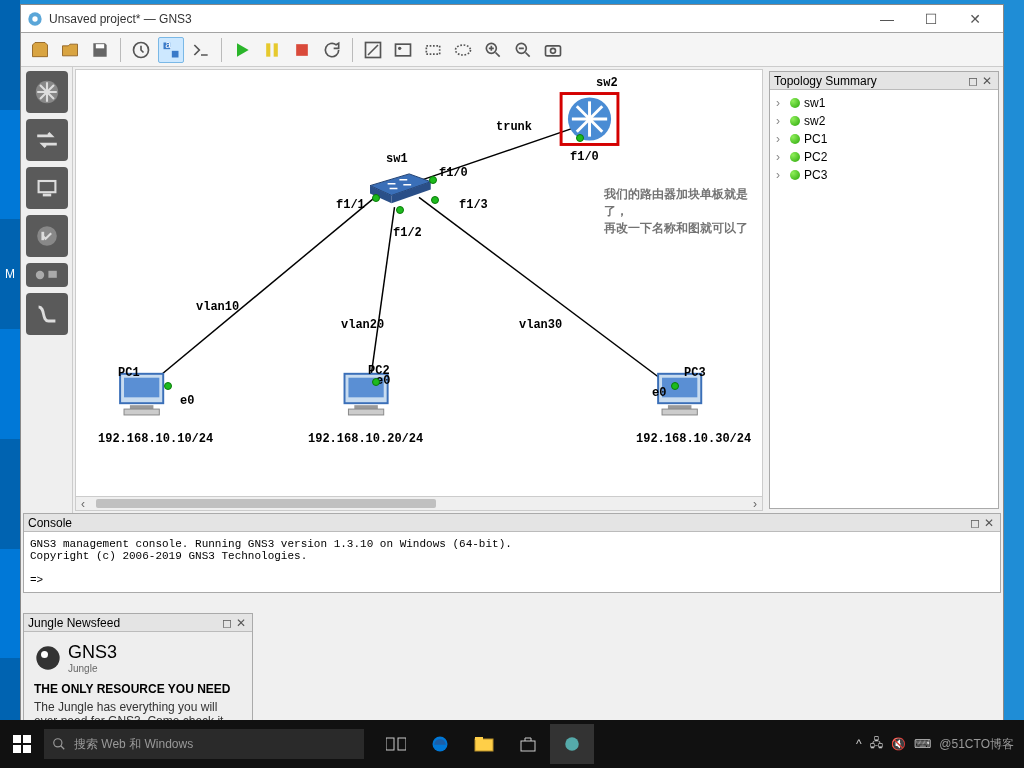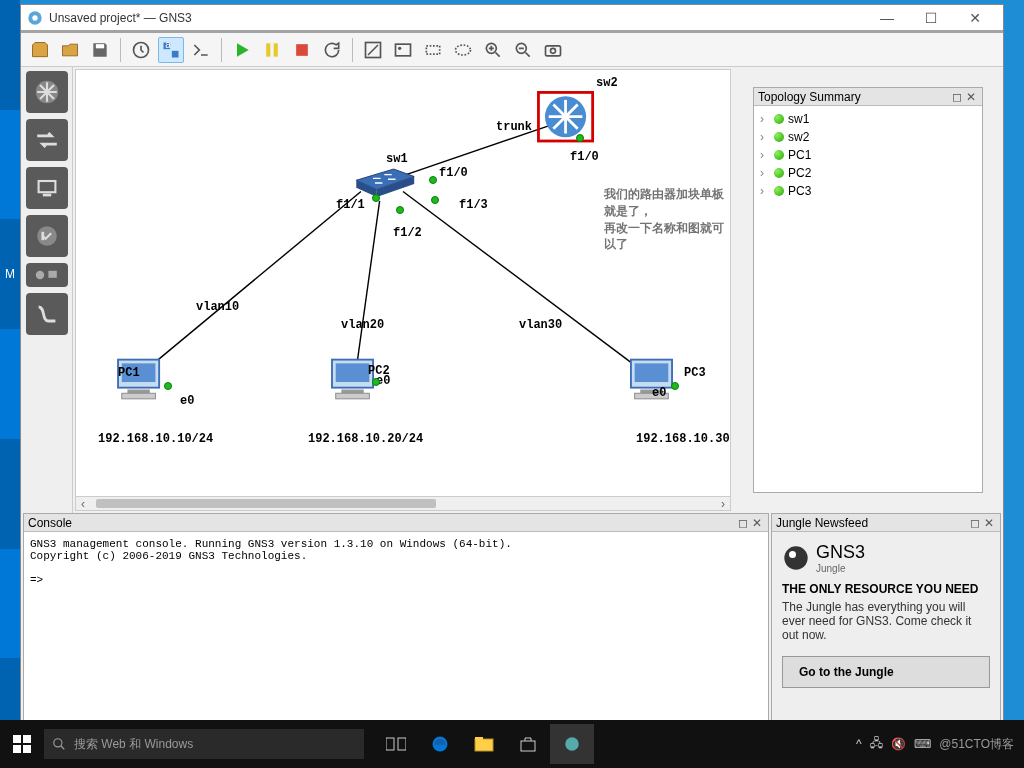--- a/index.html
+++ b/index.html
@@ -1,20 +1,20 @@
 <!DOCTYPE html>
 <html><head>
 <meta charset="utf-8">
 <style>
 * { box-sizing: border-box; margin: 0; padding: 0; font-family: "Segoe UI", Tahoma, sans-serif; font-size: 12px; }
 body { width: 1024px; height: 768px; background: #1f8dd6; overflow: hidden; position: relative; }
 
 .window { position: absolute; left: 20px; top: 4px; width: 984px; height: 720px; background: #f0f0f0; border: 1px solid #888; display: flex; flex-direction: column; }
 
-.titlebar { height: 28px; display: flex; align-items: center; padding: 0 6px; background: #fff; border-bottom: 3px solid #a3a3a3; }
+.titlebar { height: 28px; display: flex; align-items: center; padding: 0 6px; background: #fff; border-bottom: 1px solid #a3a3a3; }
 .titlebar .logo { width: 16px; height: 16px; margin-right: 6px; }
 .titlebar .title { flex: 1; color: #333; }
 .titlebar .winctl { display: flex; gap: 0; }
 .titlebar .winctl div { width: 44px; height: 22px; display: flex; align-items: center; justify-content: center; color: #555; font-size: 14px; }
 
 .menubar { height: 24px; display: flex; align-items: center; padding: 0 8px; gap: 18px; background: #fff; border-bottom: 1px solid #ddd; }
 .menubar span { color: #333; }
 
 .toolbar { height: 34px; display: flex; align-items: center; padding: 2px 6px; gap: 4px; background: #f5f5f5; border-bottom: 1px solid #ccc; }
 .toolbar .sep { width: 1px; height: 24px; background: #bbb; margin: 0 3px; }
@@ -30,33 +30,33 @@
 .devicebar .dbtn svg { width: 28px; height: 28px; }
 
 .center { flex: 1; display: flex; flex-direction: column; }
 .canvas-wrap { flex: 1; background: #fff; border: 1px solid #ccc; margin: 2px; position: relative; overflow: hidden; }
 .canvas { position: absolute; inset: 0; }
 .scroll-h { height: 14px; background: #efefef; border-top: 1px solid #ccc; position: relative; }
 .scroll-h .thumb { position: absolute; left: 20px; width: 340px; top: 2px; bottom: 2px; background: #c0c0c0; border-radius: 2px; }
 .scroll-h .arr { position: absolute; top: 0; width: 14px; height: 14px; display: flex; align-items: center; justify-content: center; color: #666; }
 .scroll-h .arr.l { left: 0; } .scroll-h .arr.r { right: 0; }
 
-.rightcol { width: 230px; display: flex; flex-direction: column; margin: 20px; gap: 2px; }
+.rightcol { width: 230px; display: flex; flex-direction: column; margin: 4px; gap: 2px; }
 .panel { background: #fff; border: 1px solid #aaa; display: flex; flex-direction: column; }
 .panel.flex { flex: 1; }
 .panel .phead { height: 18px; background: #e4e4e4; border-bottom: 1px solid #bbb; display: flex; align-items: center; padding: 0 4px; font-family: "Courier New", monospace; }
 .panel .phead .sp { flex: 1; }
 .panel .phead .pc { width: 14px; text-align: center; color: #555; }
 .panel .pbody { flex: 1; padding: 4px; }
 
 .tree-item { display: flex; align-items: center; gap: 4px; padding: 2px 2px; }
 .tree-item .chev { color: #888; width: 10px; }
 .tree-item .dot { width: 10px; height: 10px; border-radius: 50%; background: radial-gradient(circle at 30% 30%, #8fef5a, #2aa60a); }
 
-.bottom { height: 208px; display: flex; margin: 0 2px 2px 2px; gap: 2px; }
+.bottom { height: 208px; display: flex; margin: 0 2px 2px 2px; gap: 20px; flex-direction: column; }
 .console { flex: 1; }
 .console .pbody { font-family: "Courier New", monospace; font-size: 11px; white-space: pre-wrap; padding: 6px; }
 
 .newsfeed .pbody { background: #eee; padding: 10px; }
 .newsfeed h3 { font-size: 12px; font-weight: bold; margin: 8px 0 4px; }
 .newsfeed p { font-size: 12px; color: #333; }
 .newsfeed .btn { margin-top: 14px; background: #ddd; border: 1px solid #999; padding: 8px 16px; text-align: left; font-weight: bold; }
 .newsfeed .nslogo { display: flex; gap: 6px; align-items: center; margin-bottom: 6px; }
 
 .taskbar { position: absolute; left: 0; bottom: 0; width: 100%; height: 48px; background: #111; display: flex; align-items: center; color: #ccc; }

